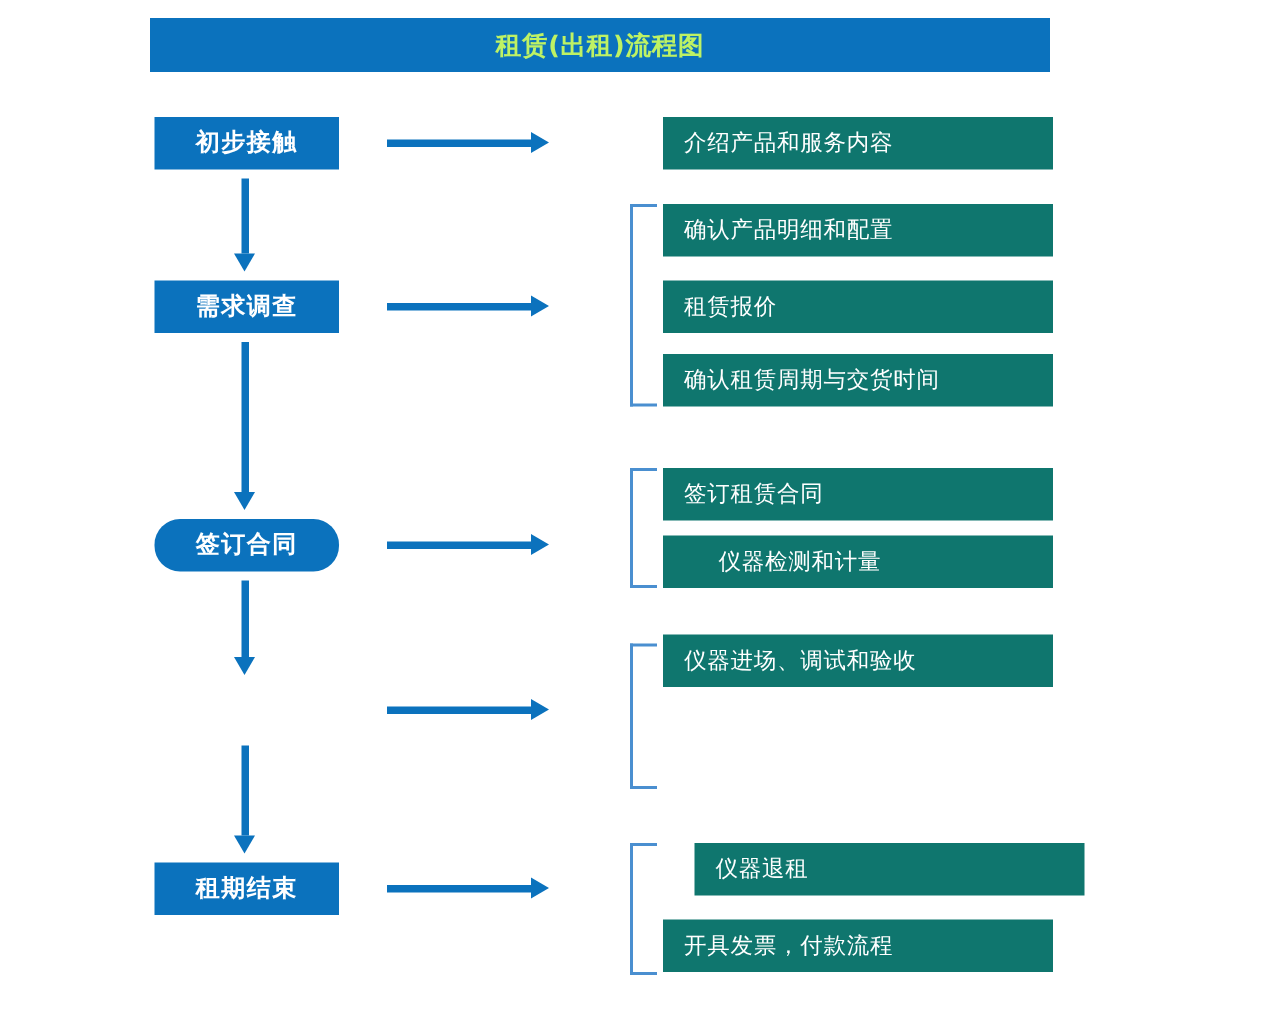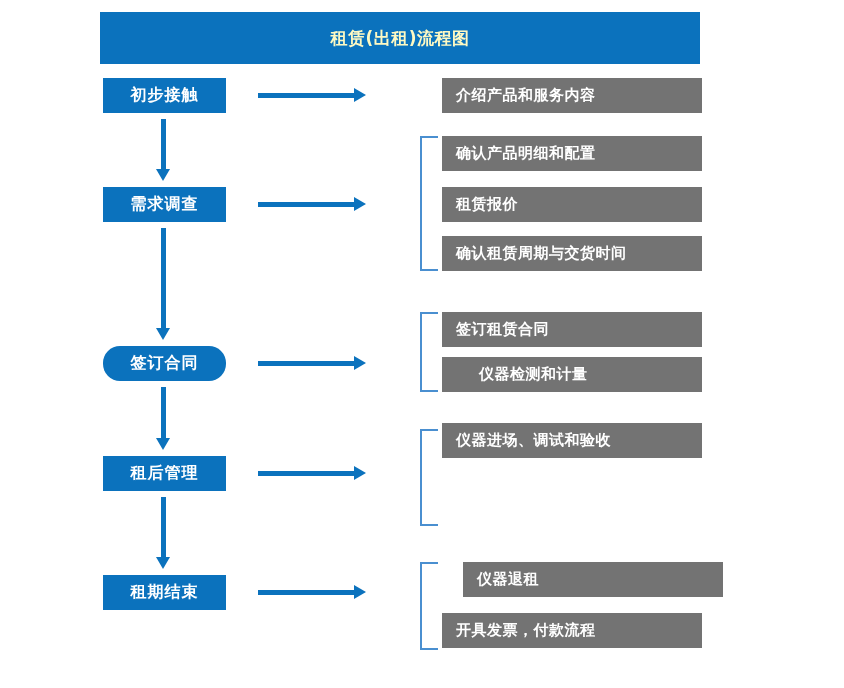--- a/index.html
+++ b/index.html
@@ -16,47 +16,47 @@
   #canvas {
     position: relative;
     width: 844px;
     height: 688px;
   }
   .title-bar {
     position: absolute;
     left: 100px;
     top: 12px;
     width: 600px;
-    height: 52px;
-    background: #0b72bd;
-    color: #fef9c3;
+    height: 36px;
+    background: #0b72bd;
+    color: #bef264;
     font-size: 17px;
     font-weight: bold;
     display: flex;
     align-items: center;
     justify-content: center;
     letter-spacing: 0.5px;
   }
   .stage-box {
     position: absolute;
     background: #0b72bd;
     color: #ffffff;
     font-size: 16px;
     font-weight: bold;
     display: flex;
     align-items: center;
     justify-content: center;
     letter-spacing: 1px;
   }
   .detail-box {
     position: absolute;
-    background: #737373;
+    background: #0f766e;
     color: #ffffff;
     font-size: 15px;
-    font-weight: bold;
+    font-weight: normal;
     display: flex;
     align-items: center;
     padding-left: 14px;
     box-sizing: border-box;
     letter-spacing: 0.5px;
   }
   
   .h-arrow {
     position: absolute;
     height: 16px;
@@ -113,21 +113,20 @@
 <div id="canvas">
 
   <div class="title-bar">租赁(出租)流程图</div>
 
   <div class="stage-box" style="left:103px; top:78px; width:123px; height:35px;">初步接触</div>
 
   <div class="stage-box" style="left:103px; top:187px; width:123px; height:35px;">需求调查</div>
 
   <div class="stage-box" style="left:103px; top:346px; width:123px; height:35px;border-radius:17px;">签订合同</div>
 
-  <div class="stage-box" style="left:103px; top:456px; width:123px; height:35px;">租后管理</div>
 
   <div class="stage-box" style="left:103px; top:575px; width:123px; height:35px;">租期结束</div>
 
   <div class="v-arrow" style="left:155px; top:119px; height:62px;">
     <div class="shaft" style="height:50px;"></div>
     <div class="head" style="top:50px;"></div>
   </div>
 
   <div class="v-arrow" style="left:155px; top:228px; height:112px;">
     <div class="shaft" style="height:100px;"></div>

